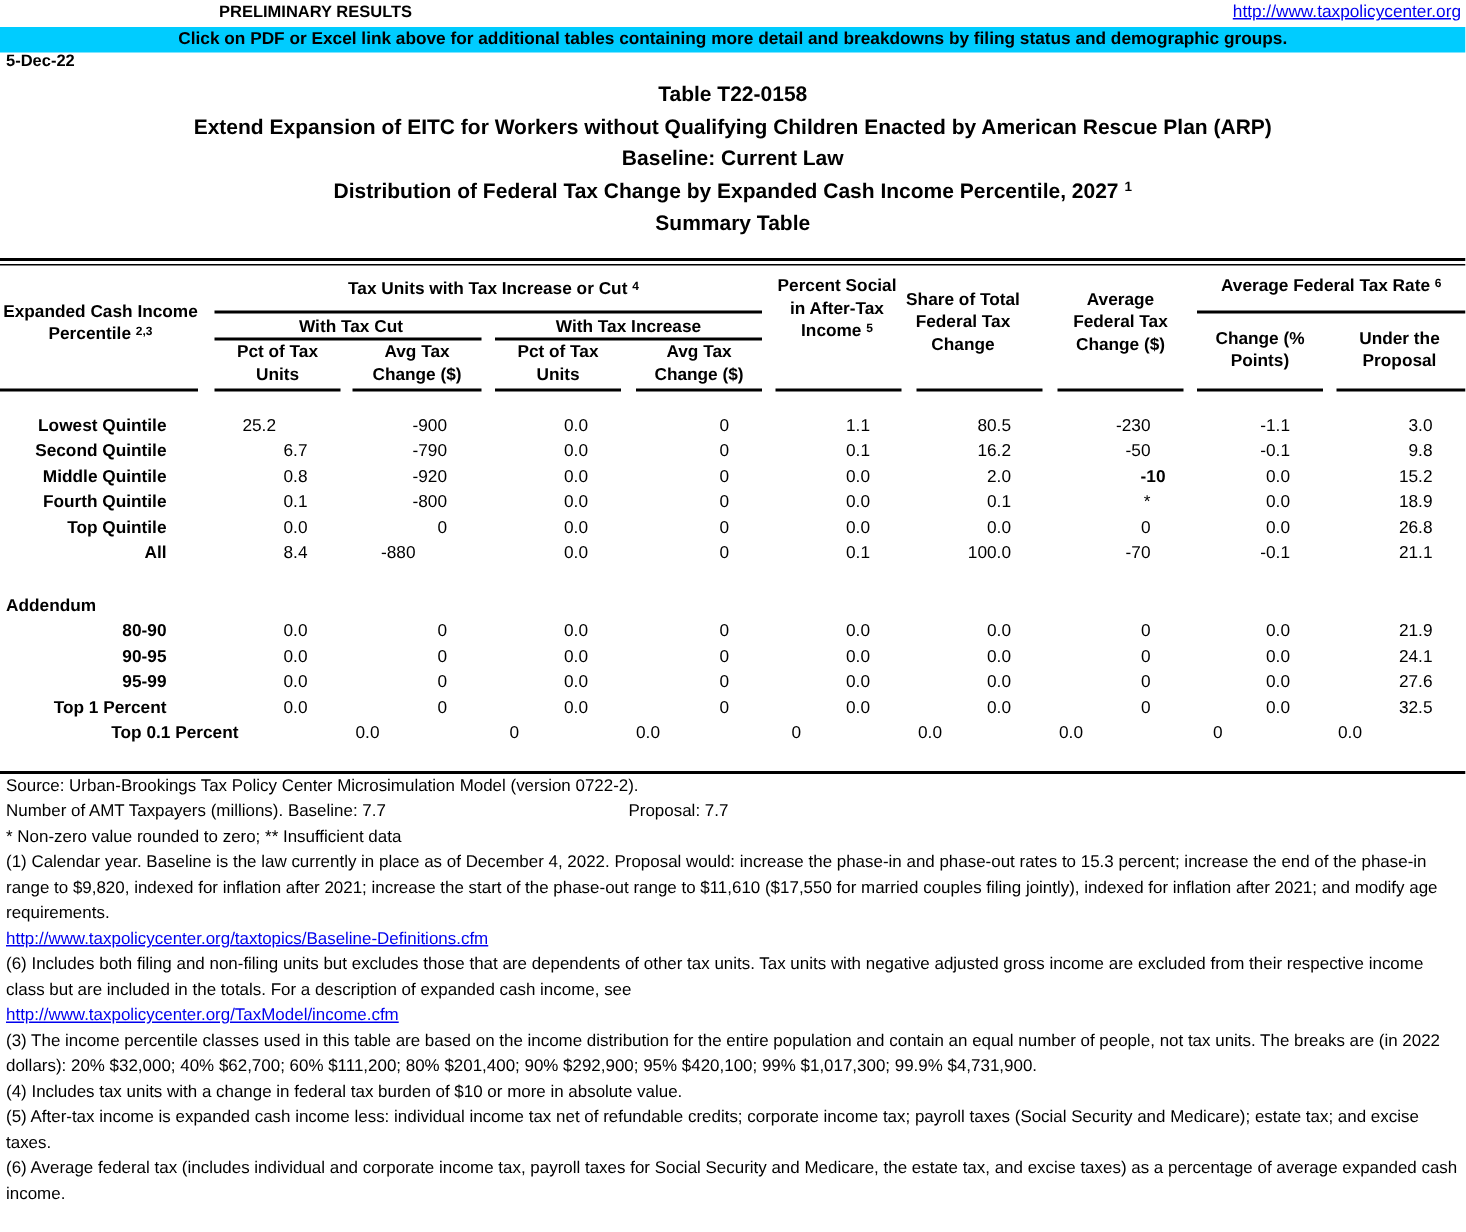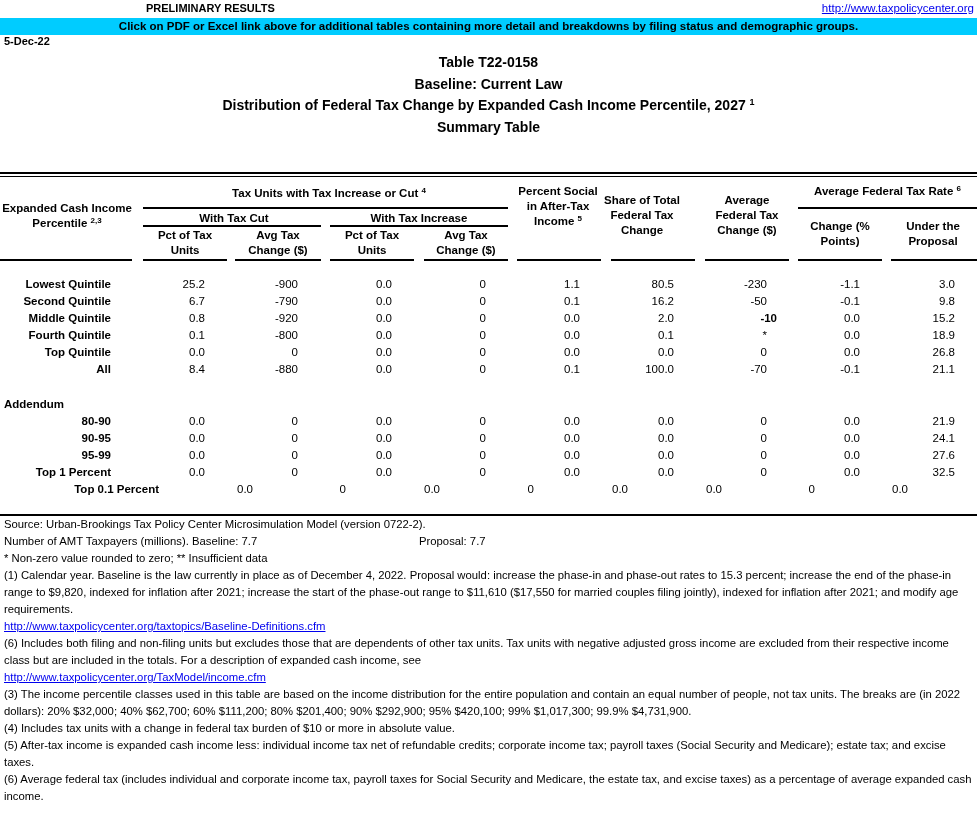--- a/index.html
+++ b/index.html
@@ -35,20 +35,21 @@
 
 <div class="topbar">
   <span class="date">5-Dec-22</span>
   <span class="prelim">PRELIMINARY RESULTS</span>
   <a class="site">http://www.taxpolicycenter.org</a>
 </div>
 <div class="banner">Click on PDF or Excel link above for additional tables containing more detail and breakdowns by filing status and demographic groups.</div>
 
 <div class="titles">
   <div>Table T22-0158</div>
+  <div>Extend Expansion of EITC for Workers without Qualifying Children Enacted by American Rescue Plan (ARP)</div>
   <div>Baseline: Current Law</div>
   <div><span>Distribution of Federal Tax Change by Expanded Cash Income Percentile, 2027</span> <sup>1</sup></div>
   <div>Summary Table</div>
 </div>
 
 <div class="dbl-line" style="top:172px"></div>
 <div class="dbl-line" style="top:175.5px"></div>
 
 <div class="hdr" style="left:0;top:201px;width:134px;">
   <span>Expanded Cash Income Percentile</span> <sup>2,3</sup>
@@ -87,21 +88,21 @@
 <div class="uline" style="left:424px;top:259px;width:84px;"></div>
 <div class="uline" style="left:517px;top:259px;width:84px;"></div>
 <div class="uline" style="left:611px;top:259px;width:84px;"></div>
 <div class="uline" style="left:705px;top:259px;width:84px;"></div>
 <div class="uline" style="left:798px;top:259px;width:84px;"></div>
 <div class="uline" style="left:891px;top:259px;width:86px;"></div>
 
 <div id="rows">
     <div class="row" style="top: 278px;">
       <span class="lbl">Lowest Quintile</span>
-      <span class="c" style="right: 772px;">25.2</span>
+      <span class="c" style="right: 793px;">25.2</span>
       <span class="c" style="right: 679px;">-900</span>
       <span class="c" style="right: 585px;">0.0</span>
       <span class="c" style="right: 491px;">0</span>
       <span class="c" style="right: 397px;">1.1</span>
       <span class="c" style="right: 303px;">80.5</span>
       <span class="c" style="right: 210px;">-230</span>
       <span class="c" style="right: 117px;">-1.1</span>
       <span class="c" style="right: 22px;">3.0</span>
     </div>
     <div class="row" style="top: 295px;">
@@ -148,21 +149,21 @@
       <span class="c" style="right: 491px;">0</span>
       <span class="c" style="right: 397px;">0.0</span>
       <span class="c" style="right: 303px;">0.0</span>
       <span class="c" style="right: 210px;">0</span>
       <span class="c" style="right: 117px;">0.0</span>
       <span class="c" style="right: 22px;">26.8</span>
     </div>
     <div class="row" style="top: 363px;">
       <span class="lbl">All</span>
       <span class="c" style="right: 772px;">8.4</span>
-      <span class="c" style="right: 679px;">-880</span>
+      <span class="c" style="right: 700px;">-880</span>
       <span class="c" style="right: 585px;">0.0</span>
       <span class="c" style="right: 491px;">0</span>
       <span class="c" style="right: 397px;">0.1</span>
       <span class="c" style="right: 303px;">100.0</span>
       <span class="c" style="right: 210px;">-70</span>
       <span class="c" style="right: 117px;">-0.1</span>
       <span class="c" style="right: 22px;">21.1</span>
     </div>
   </div>
 <div class="addendum">Addendum</div>

